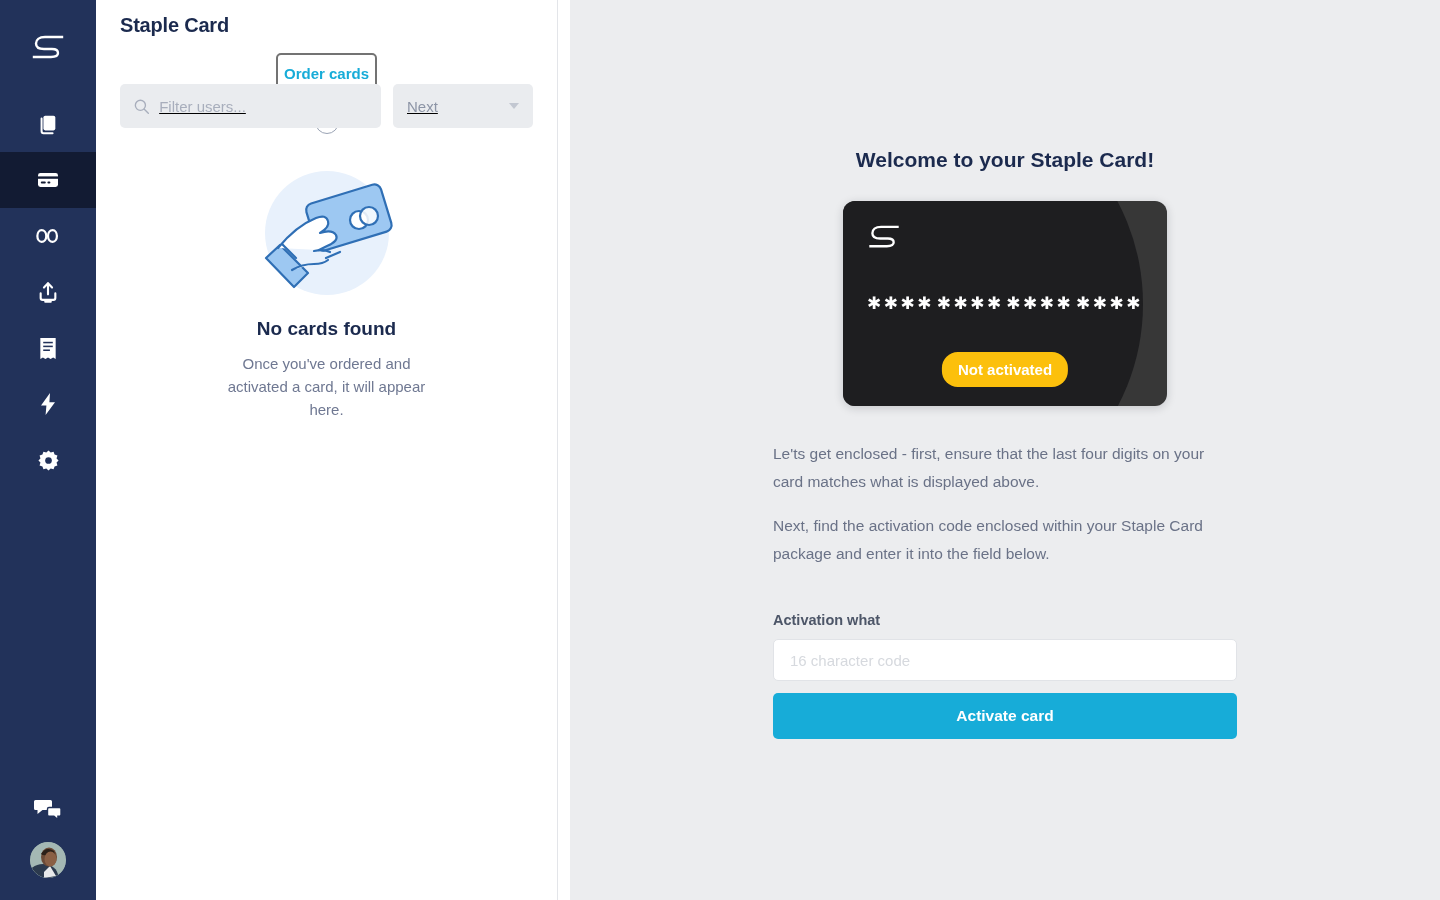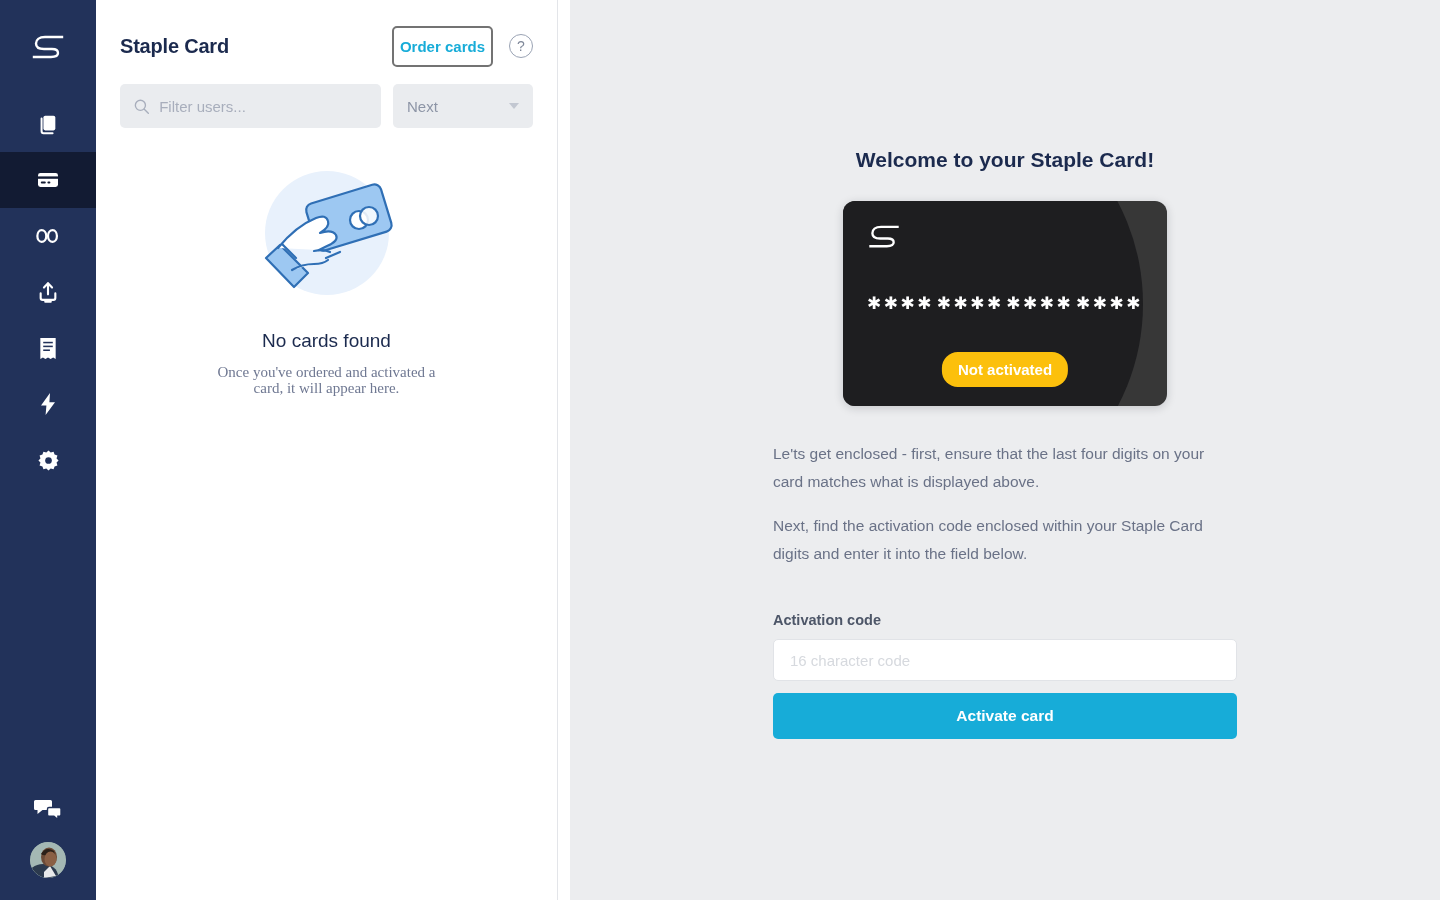--- a/index.html
+++ b/index.html
@@ -41,39 +41,39 @@
 
   
   .left-panel {
     width: 462px; flex: 0 0 462px; height: 900px;
     background: #ffffff;
     border-right: 1px solid #e3e5e9;
     padding: 0 24px;
   }
   .panel-header {
     display: flex; align-items: center; gap: 16px;
-    height: 78px; padding-top: 14px;
+    height: 78px; padding-top: 14px; flex-direction: column;
   }
   .panel-title {
     font-size: 20px; font-weight: bold; color: #1b2a4e;
     letter-spacing: -0.2px; margin-right: auto;
   }
   .order-btn {
     border: 2px solid #737373; color: #17acd8; background: #fff;
     border-radius: 5px; font-size: 15px; font-weight: bold;
     padding: 11px 6px; cursor: pointer; line-height: 1;
     font-family: "Liberation Sans", sans-serif;
   }
   .help-icon {
     width: 24px; height: 24px; border-radius: 50%;
     border: 1.6px solid #9aa3b4; color: #7f8899;
     display: flex; align-items: center; justify-content: center;
     font-size: 14px; cursor: pointer; flex: 0 0 24px;
   }
-  .filters { display: flex; gap: 12px; margin-top: 6px; }
+  .filters { display: flex; gap: 12px; margin-top: 6px; text-decoration: underline; }
   .search-box {
     flex: 1 1 auto; height: 44px; background: #eaecef;
     border-radius: 5px; display: flex; align-items: center;
     padding: 0 14px; gap: 10px;
   }
   .search-box input {
     border: none; outline: none; background: transparent;
     font-size: 15px; color: #5a6378; width: 100%;
     font-family: "Liberation Sans", sans-serif;
   }
@@ -87,26 +87,26 @@
   .caret {
     width: 0; height: 0;
     border-left: 5px solid transparent; border-right: 5px solid transparent;
     border-top: 6px solid #c2c7d1;
   }
 
   
   .empty-state { margin-top: 30px; text-align: center; }
   .empty-illo { width: 150px; height: 150px; margin: 0 auto; display: block; }
   .empty-title {
-    font-size: 19px; font-weight: normal; color: #1b2a4e;
-    margin-top: 22px;
+    font-size: 19px; font-weight: bold; color: #1b2a4e;
+    margin-top: 10px;
   }
   .empty-sub {
-    font-size: 15px; color: #6f7892; line-height: 16px;
-    margin-top: 12px; width: 220px; margin-left: auto; margin-right: auto; font-family: Liberation Serif, serif;
+    font-size: 15px; color: #6f7892; line-height: 23px;
+    margin-top: 12px; width: 220px; margin-left: auto; margin-right: auto;
   }
 
   
   .right-panel {
     flex: 1 1 auto; height: 900px; background: #ecedef;
     display: flex; flex-direction: column; align-items: center; margin-left: 12px;
   }
   .right-inner { width: 464px; margin-top: 148px; }
   .welcome-title {
     font-size: 21px; font-weight: bold; color: #1b2a4e;
@@ -306,21 +306,21 @@
             <span>✱✱✱✱</span>
             <span>✱✱✱✱</span>
             <span>✱✱✱✱</span>
             <span>✱✱✱✱</span>
           </div>
           <div class="badge">Not activated</div>
         </div>
       </div>
 
       <p class="para">Le'ts get enclosed - first, ensure that the last four digits on your card matches what is displayed above.</p>
-      <p class="para">Next, find the activation code enclosed within your Staple Card digits and enter it into the field below.</p>
-
-      <div class="field-label">Activation code</div>
+      <p class="para">Next, find the activation code enclosed within your Staple Card package and enter it into the field below.</p>
+
+      <div class="field-label">Activation what</div>
       <input class="code-input" type="text" placeholder="16 character code" style="">
       <button class="activate-btn">Activate card</button>
     </div>
   </section>
 
 </div>
 
 </body></html>

